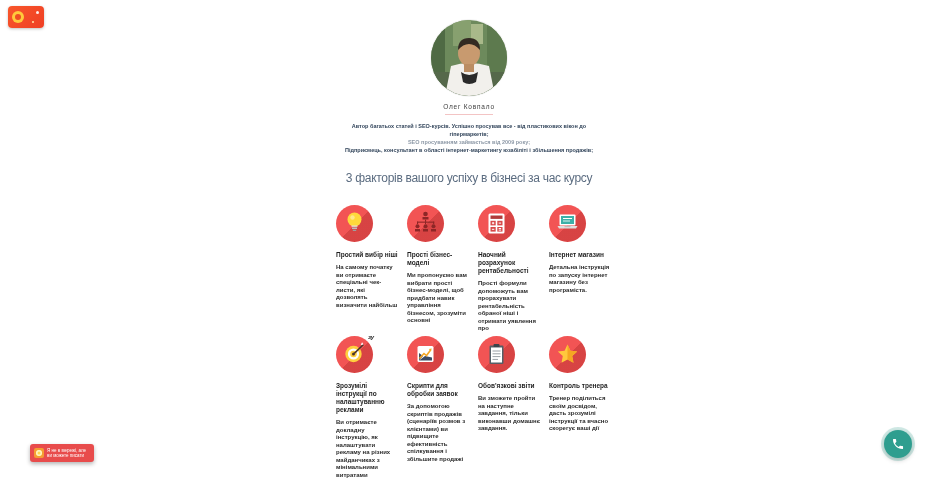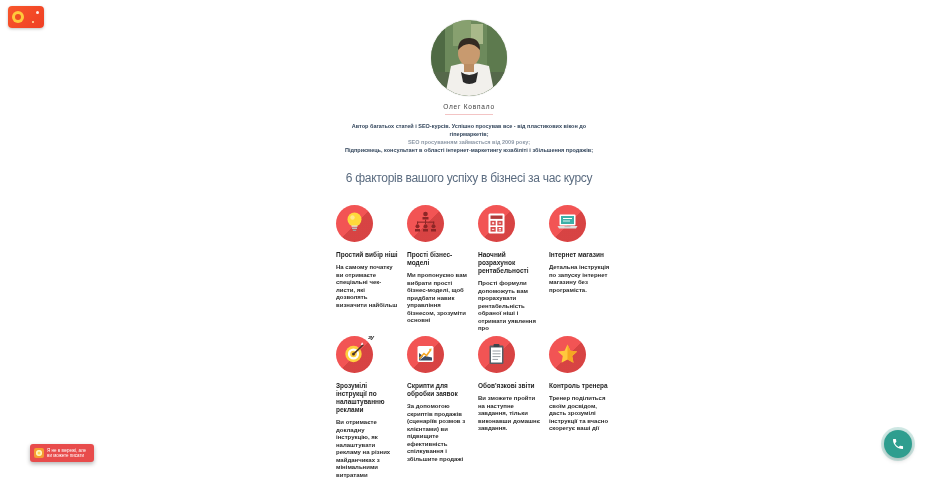--- a/index.html
+++ b/index.html
@@ -89,21 +89,21 @@
 
   <div class="name">Олег Ковпало</div>
   <div class="name-divider"></div>
 
   <div class="desc">
     <div class="dark">Автор багатьох статей і SEO-курсів. Успішно просував все - від пластикових вікон до гіпермаркетів;</div>
     <div class="light">SEO просуванням займається від 2009 року;</div>
     <div class="dark">Підприємець, консультант в області інтернет-маркетингу юзабіліті і збільшення продажів;</div>
   </div>
 
-  <h1 class="heading">6 факторів вашого успіху в бізнесі за час курсу</h1>
+  <h1 class="heading">3 факторів вашого успіху в бізнесі за час курсу</h1>
 
   <div class="frow row1">
 
     <div class="card">
       <div class="ic">
         <svg width="37" height="37" viewBox="0 0 37 37">
           <circle cx="18.5" cy="14.5" r="7" fill="#ffd93b"></circle>
           <circle cx="16.5" cy="12.5" r="2.2" fill="#ffe98a"></circle>
           <path d="M15.5 20.5 h6 v1.3 h-6 Z" fill="#e3e3e3"></path>
           <path d="M16 22.6 h5 v1.3 h-5 Z" fill="#bdbdbd"></path>

